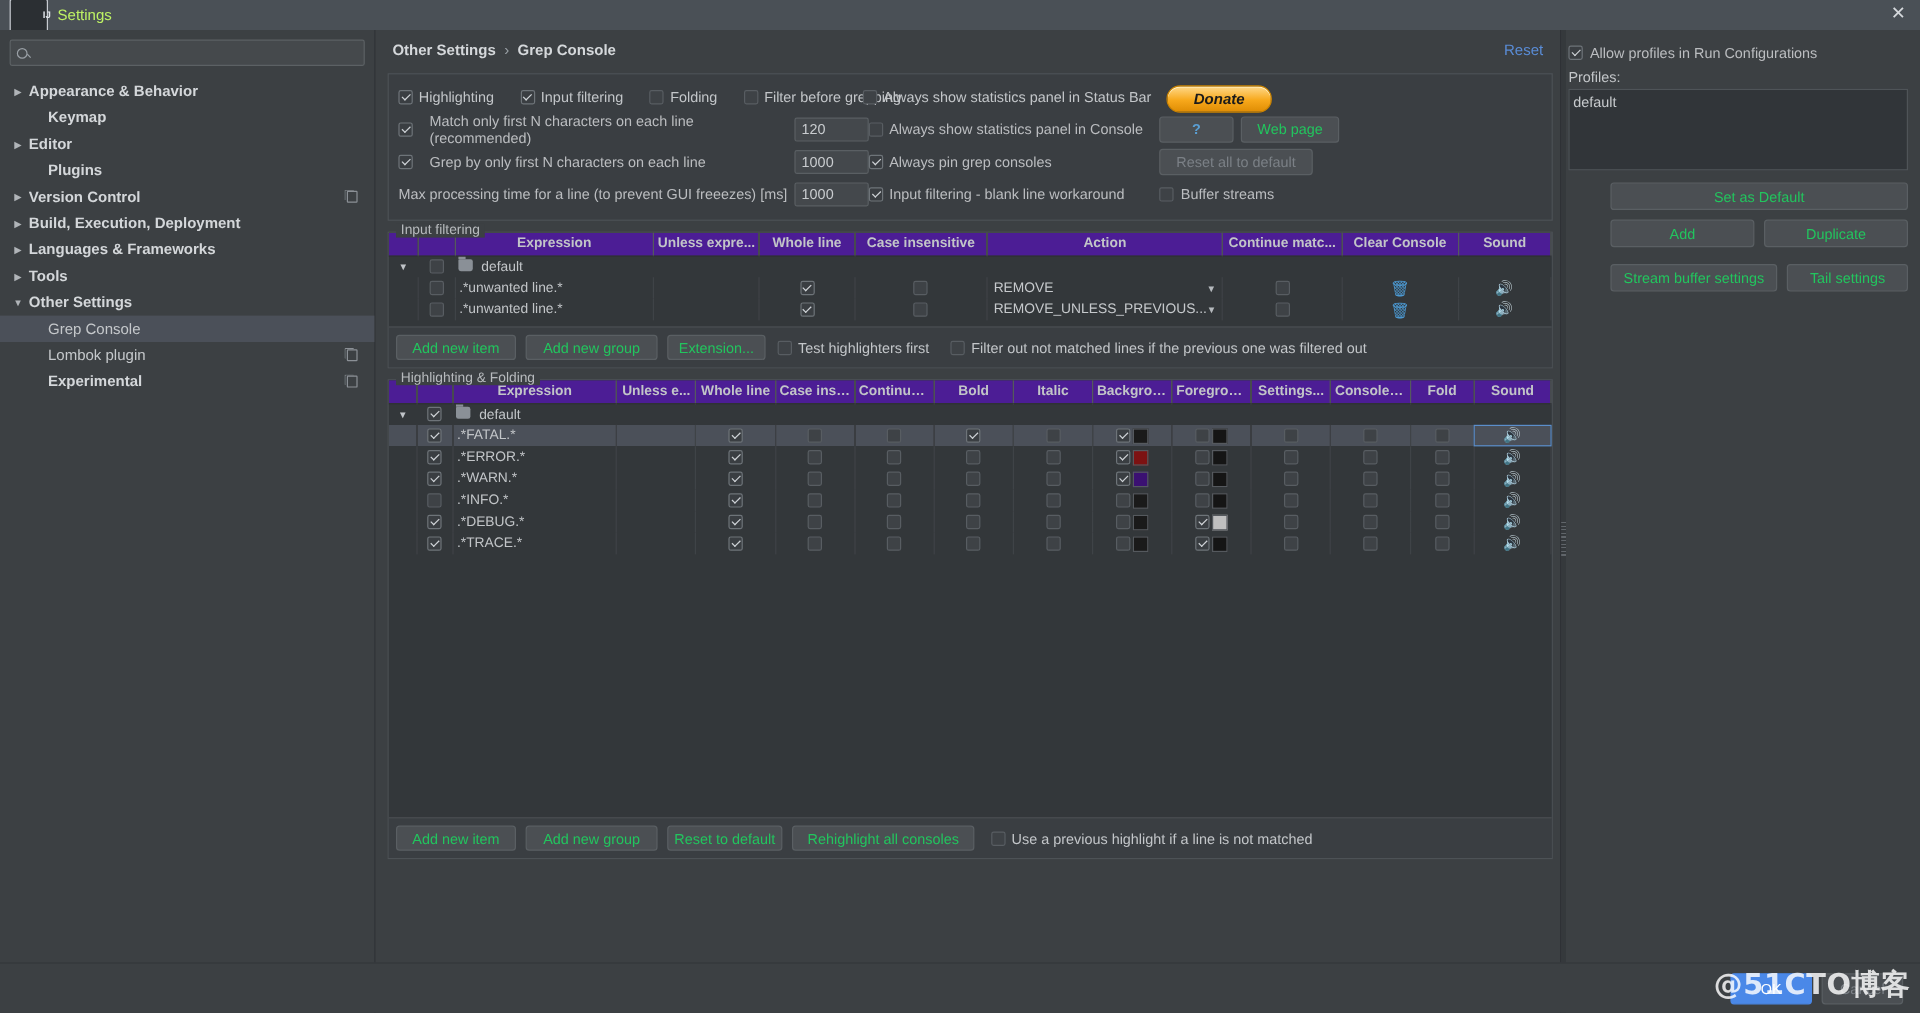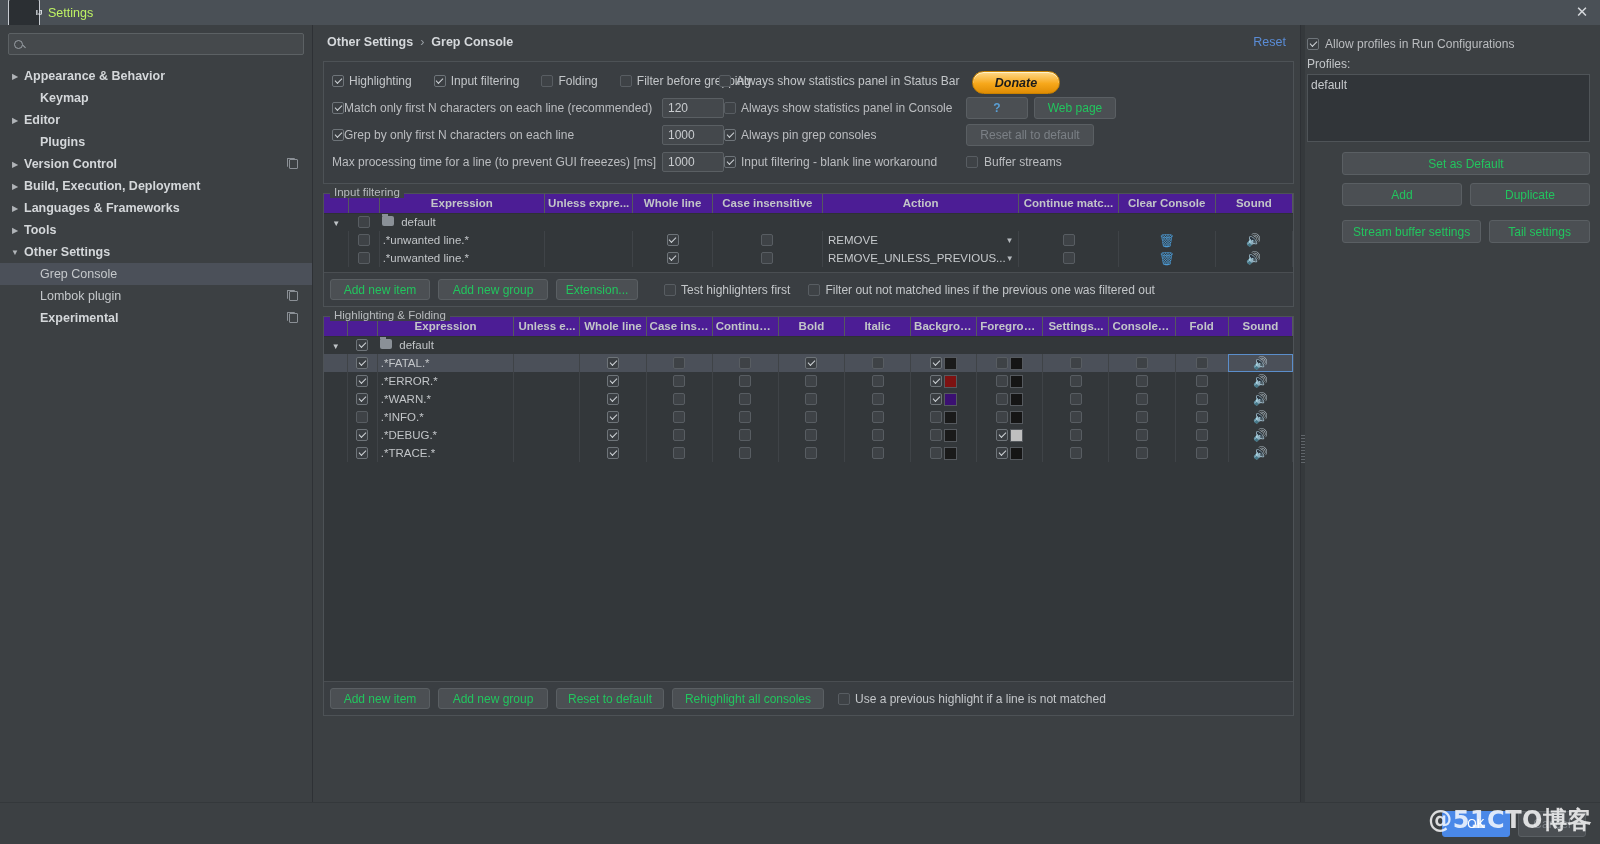--- a/index.html
+++ b/index.html
@@ -123,21 +123,21 @@
   }
   .btn.primary{ background:#4a88e8;border-color:#4a88e8;color:#fff; }
   .btn.disabled{ color:#7b8086; }
 
   
   .top-panel{
     border:1px solid #4d5256;background:#3a3e42;margin-top:2px;
     padding:8px 8px 10px 8px;position:relative;
   }
   .opt-row{ display:flex;align-items:center;height:22px;margin-bottom:5px;gap:0; }
-  .opt-row .c1{ width:330px;display:flex;align-items:center;gap:0; }
+  .opt-row .c1{ width:330px;display:flex;align-items:center;gap:14px; }
   .opt-row .c2{ width:62px; }
   .opt-row .c3{ width:242px;display:flex;align-items:center;gap:5px; }
   .opt-row .c4{ flex:1;display:flex;align-items:center;gap:6px; }
   .donate{
     width:88px;height:23px;border-radius:12px;
     background:linear-gradient(#ffd98a,#f7a81b 55%,#e08d04);
     border:1px solid #c98200;color:#1b1b1b;font-weight:bold;font-style:italic;
     font-size:12.5px;display:flex;align-items:center;justify-content:center;
     box-shadow:inset 0 1px 0 #fff3cd;
   }
@@ -507,21 +507,21 @@
                     <td class="ctr"><span class="trash">🗑</span></td>
                     <td class="ctr"><span class="speaker">🔊</span></td>
                   </tr>
                 </tbody>
             </table>
           </div>
           <div class="tbl-footer">
             <div class="btn" style="width:100px">Add new item</div>
             <div class="btn" style="width:110px">Add new group</div>
             <div class="btn" style="width:82px">Extension...</div>
-            <div class="chk-lbl" style="margin-left:18px">
+            <div class="chk-lbl" style="margin-left:2px">
               <span class="cb ghost"></span>
               <span>Test highlighters first</span>
             </div>
             <div class="chk-lbl" style="margin-left:10px">
               <span class="cb ghost"></span>
               <span>Filter out not matched lines if the previous one was filtered out</span>
             </div>
           </div>
         </div>
 
@@ -952,21 +952,21 @@
                       </div>
                     </td>
                     <td class="ctr"><span class="speaker">🔊</span></td>
                   </tr>
                 </tbody>
             </table>
           </div>
           <div class="tbl-footer">
             <div class="btn" style="width:100px">Add new item</div>
             <div class="btn" style="width:110px">Add new group</div>
-            <div class="btn" style="width:108px">Reset to default</div>
+            <div class="btn" style="width:96px">Reset to default</div>
             <div class="btn" style="width:152px">Rehighlight all consoles</div>
             <div class="chk-lbl" style="margin-left:6px">
               <span class="cb ghost"></span>
               <span>Use a previous highlight if a line is not matched</span>
             </div>
           </div>
         </div>
 
       </div>
     </div>

